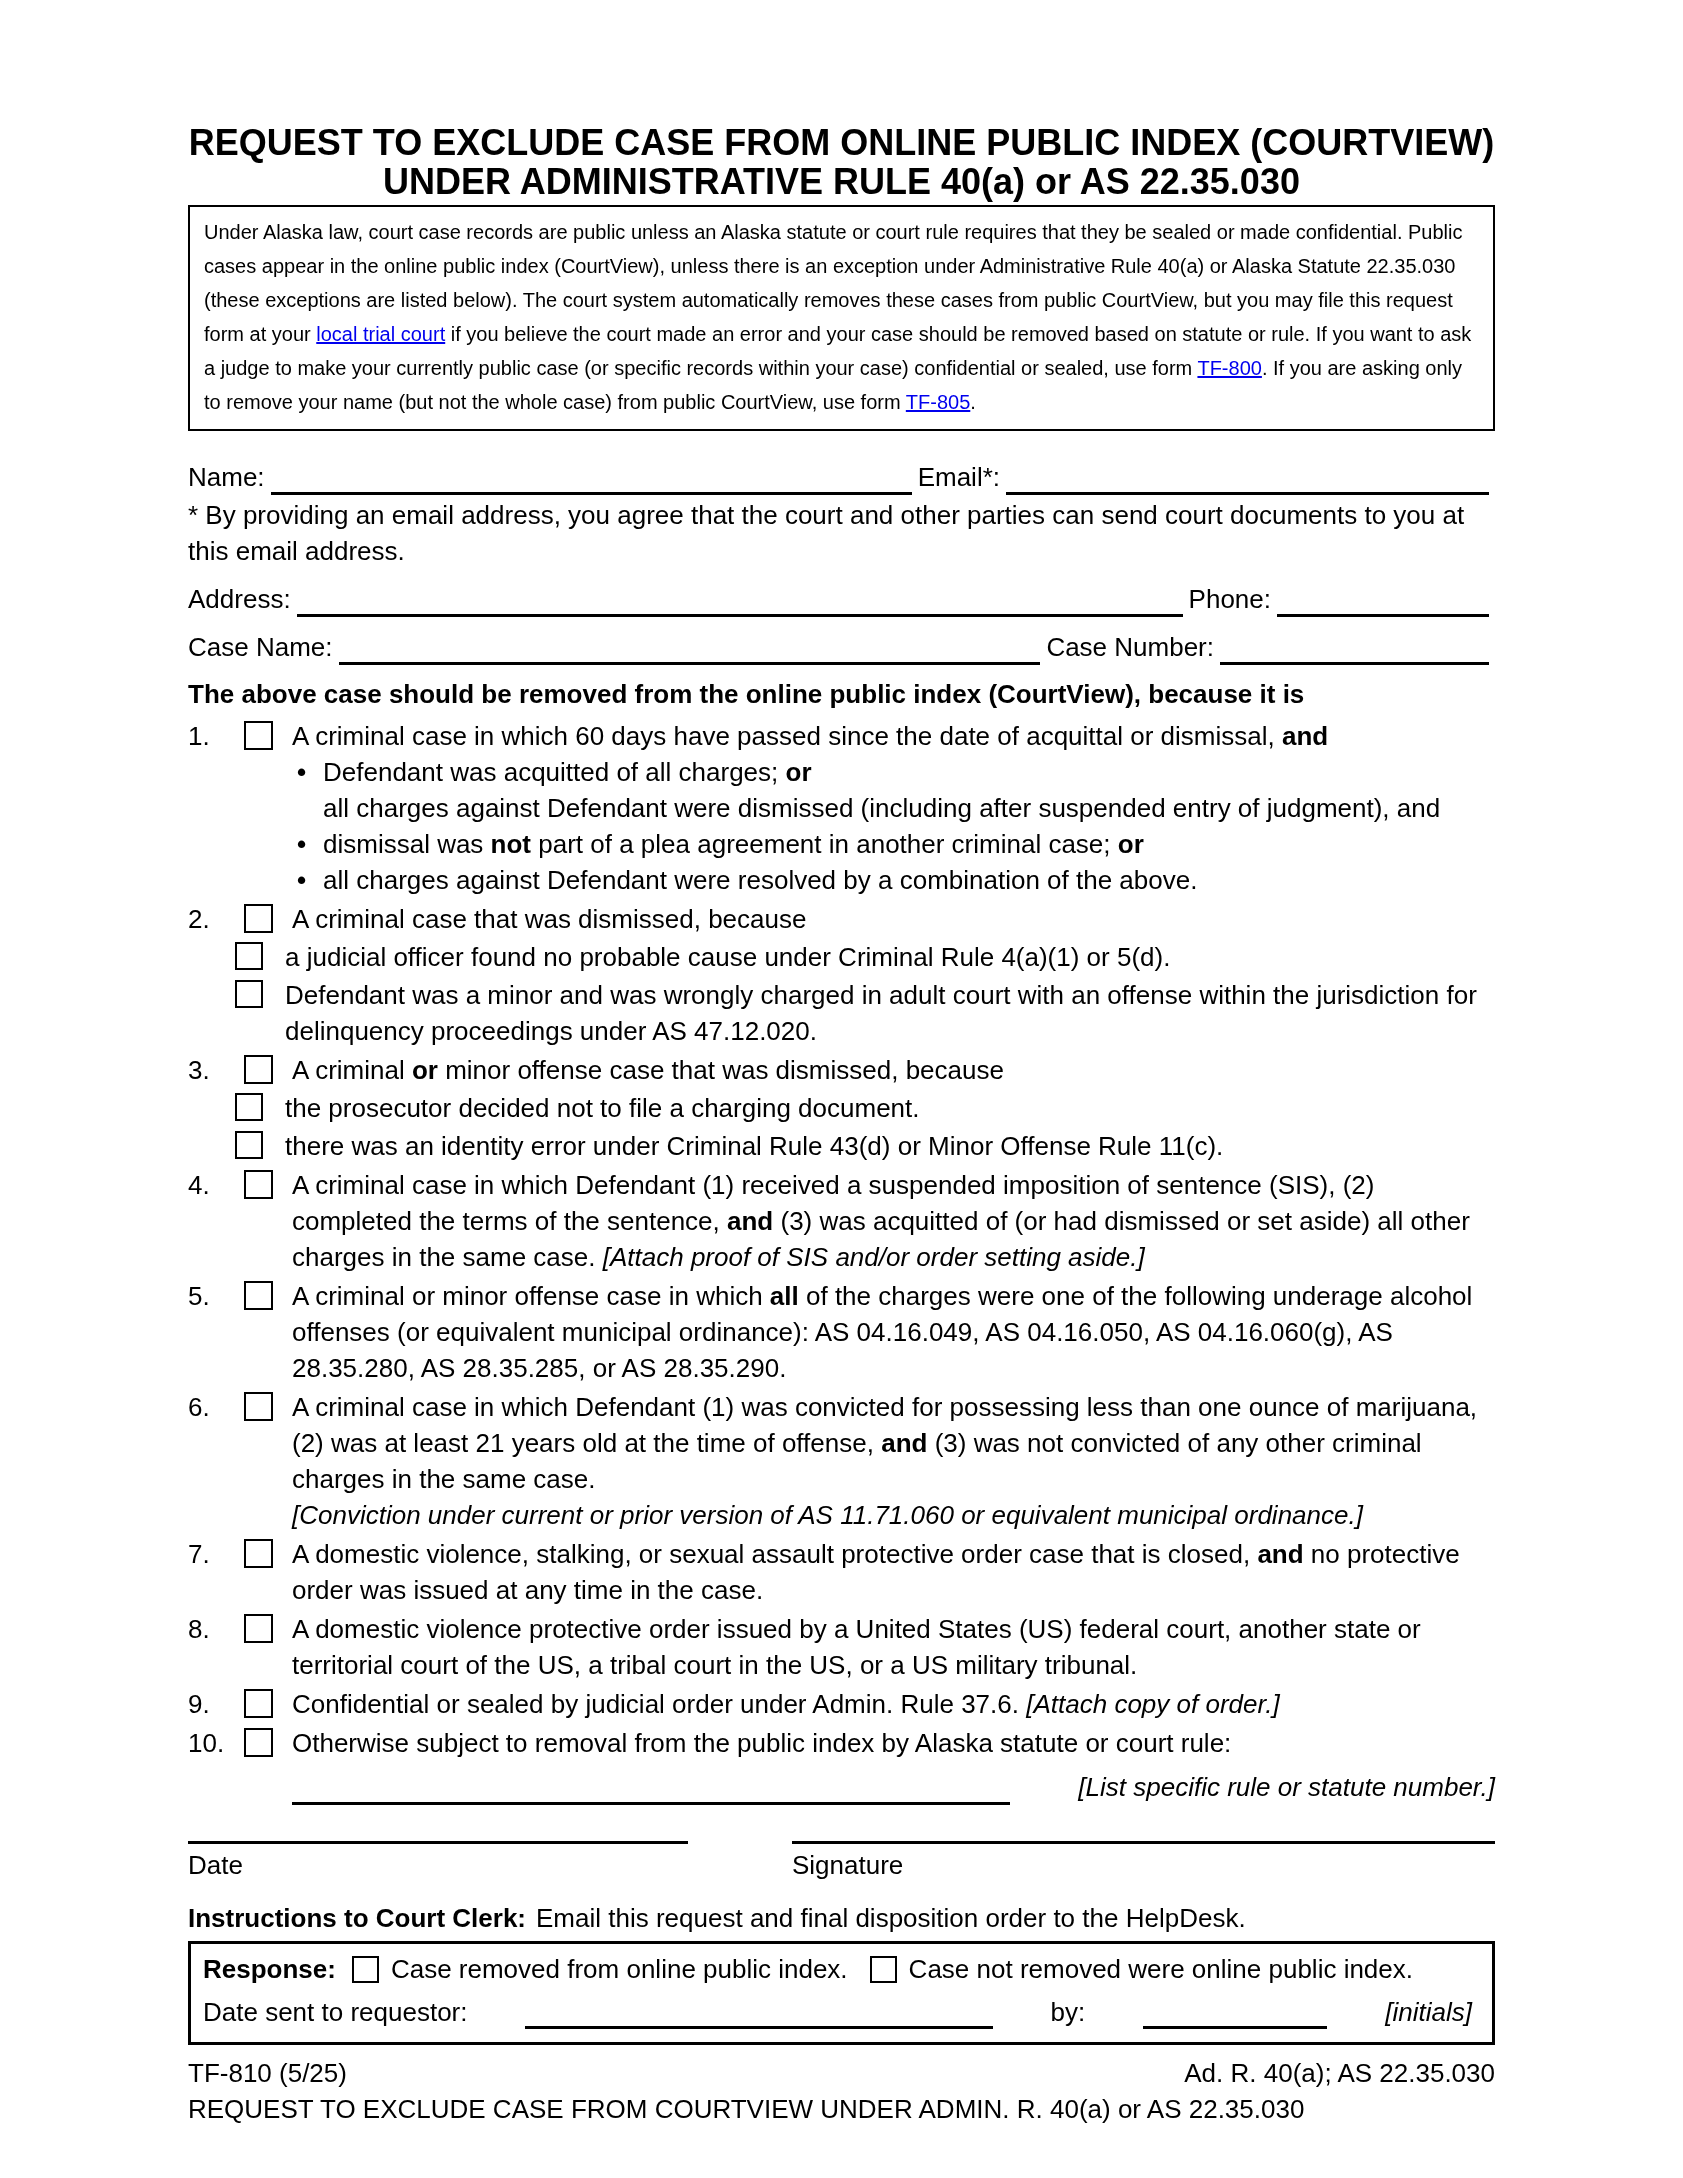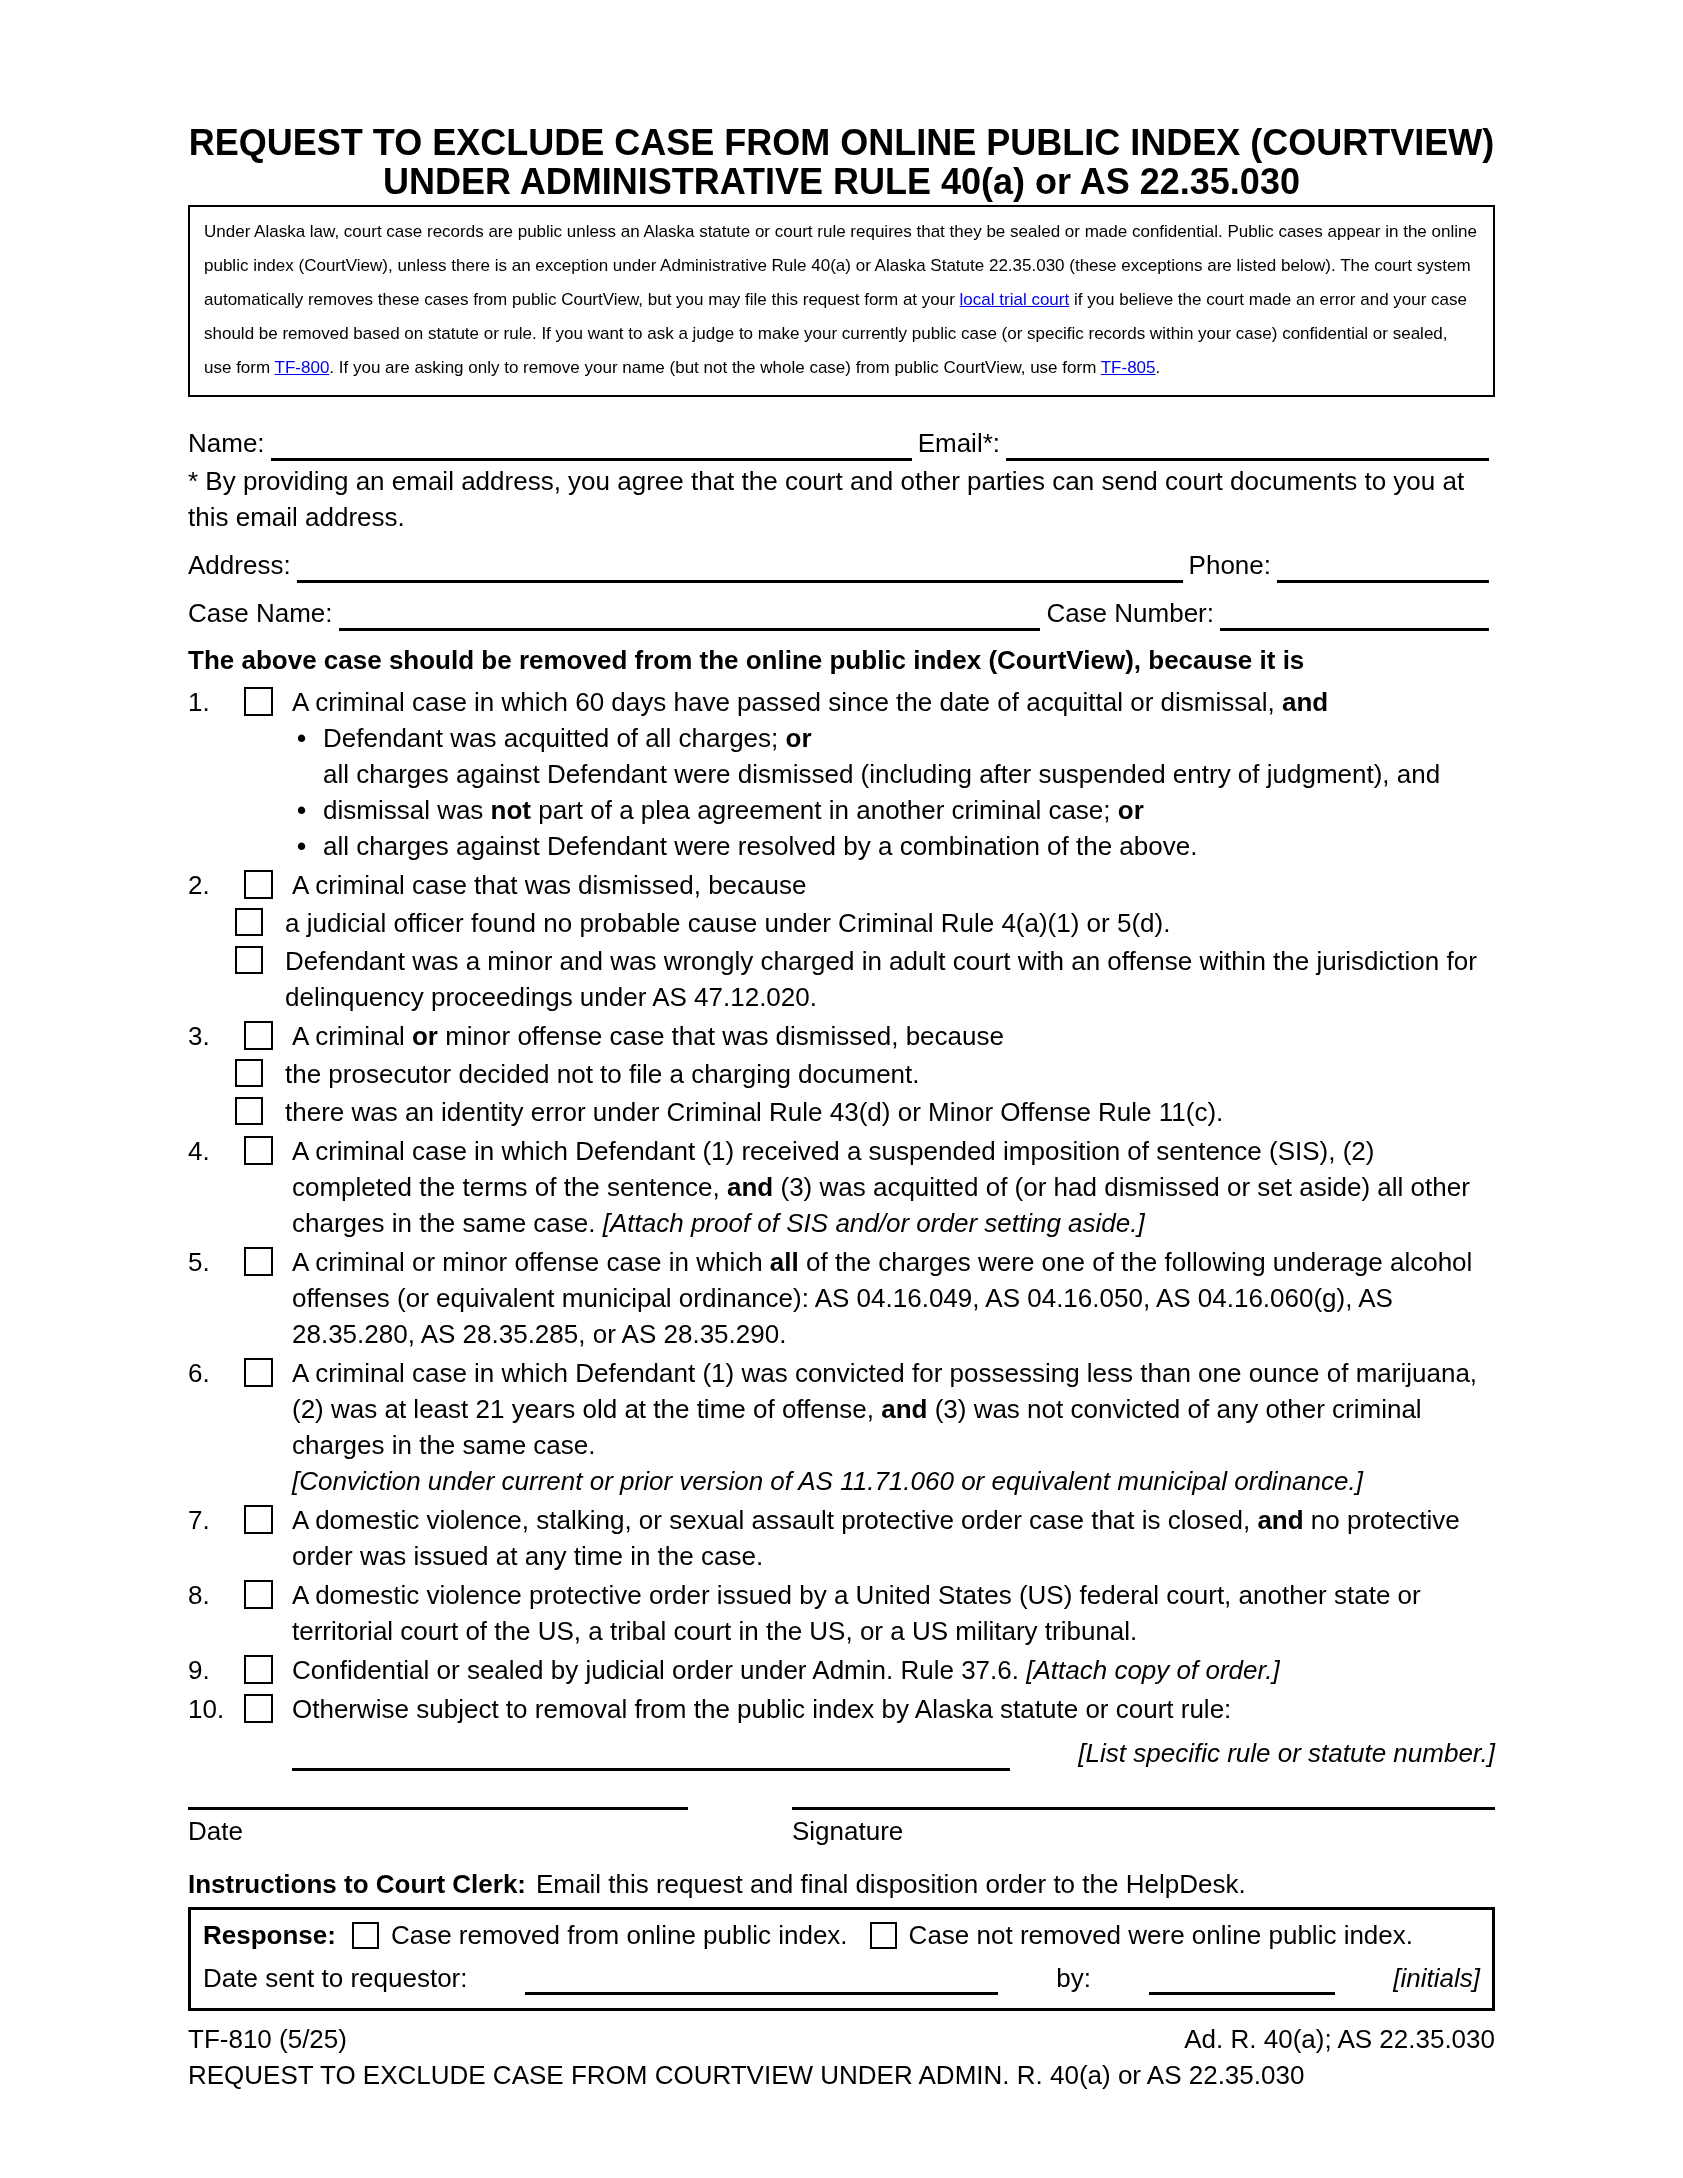--- a/index.html
+++ b/index.html
@@ -11,21 +11,21 @@
   }
   .content { width:1307px; margin:0 auto; padding-top:123px; }
   .b { font-weight:700; }
   .i { font-style:italic; }
   .link { color:#0000EE; text-decoration:underline; cursor:pointer; }
 
   .title { text-align:center; font-weight:700; font-size:36px; line-height:39px; margin-bottom:4px; }
 
   .intro-box {
     border:2px solid #000; padding:8px 14px 10px 14px;
-    font-size:17px; line-height:34px; margin-bottom:20px;
+    font-size:20px; line-height:34px; margin-bottom:20px;
   }
 
   .field-row { display:flex; align-items:flex-end; height:44px; margin-top:4px; white-space:nowrap; }
   .flabel { flex:none; }
   .fill-line { display:inline-block; border-bottom:3px solid #000; height:34px; margin:0 6px; }
   .grow { flex:1; }
 
   .email-note { line-height:36px; margin-top:2px; }
 
   .reasons-heading { font-weight:700; margin-top:8px; line-height:42px; }
@@ -50,21 +50,21 @@
 
   .sig-row { display:flex; margin-top:36px; }
   .sig-col-left { width:500px; margin-right:104px; }
   .sig-col-right { flex:1; }
   .sig-line { border-top:3px solid #000; height:4px; }
   .sig-label { line-height:40px; }
 
   .clerk-line { margin-top:12px; line-height:42px; white-space:nowrap; }
   .clerk-line .lbl { font-weight:700; margin-right:10px; }
 
-  .response-box { border:3px solid #000; padding:4px 12px 8px 12px; margin-top:2px; }
+  .response-box { border:3px solid #000; padding:4px 20px 8px 12px; margin-top:2px; }
   .resp-row1 { display:flex; align-items:center; white-space:nowrap; height:42px; }
   .resp-row1 .lbl { font-weight:700; margin-right:16px; }
   .cb-resp { width:27px; height:27px; margin:0 12px 0 0; }
   .resp-row1 .opt2cb { margin-left:22px; }
   .resp-row2 { display:flex; align-items:center; white-space:nowrap; height:44px;gap:48px; }
   .resp-row2 .fill-line { margin:0 10px; }
 
   .footer-row { display:flex; justify-content:space-between; margin-top:10px; line-height:36px; }
   .footer-title { line-height:36px; }
 </style>

